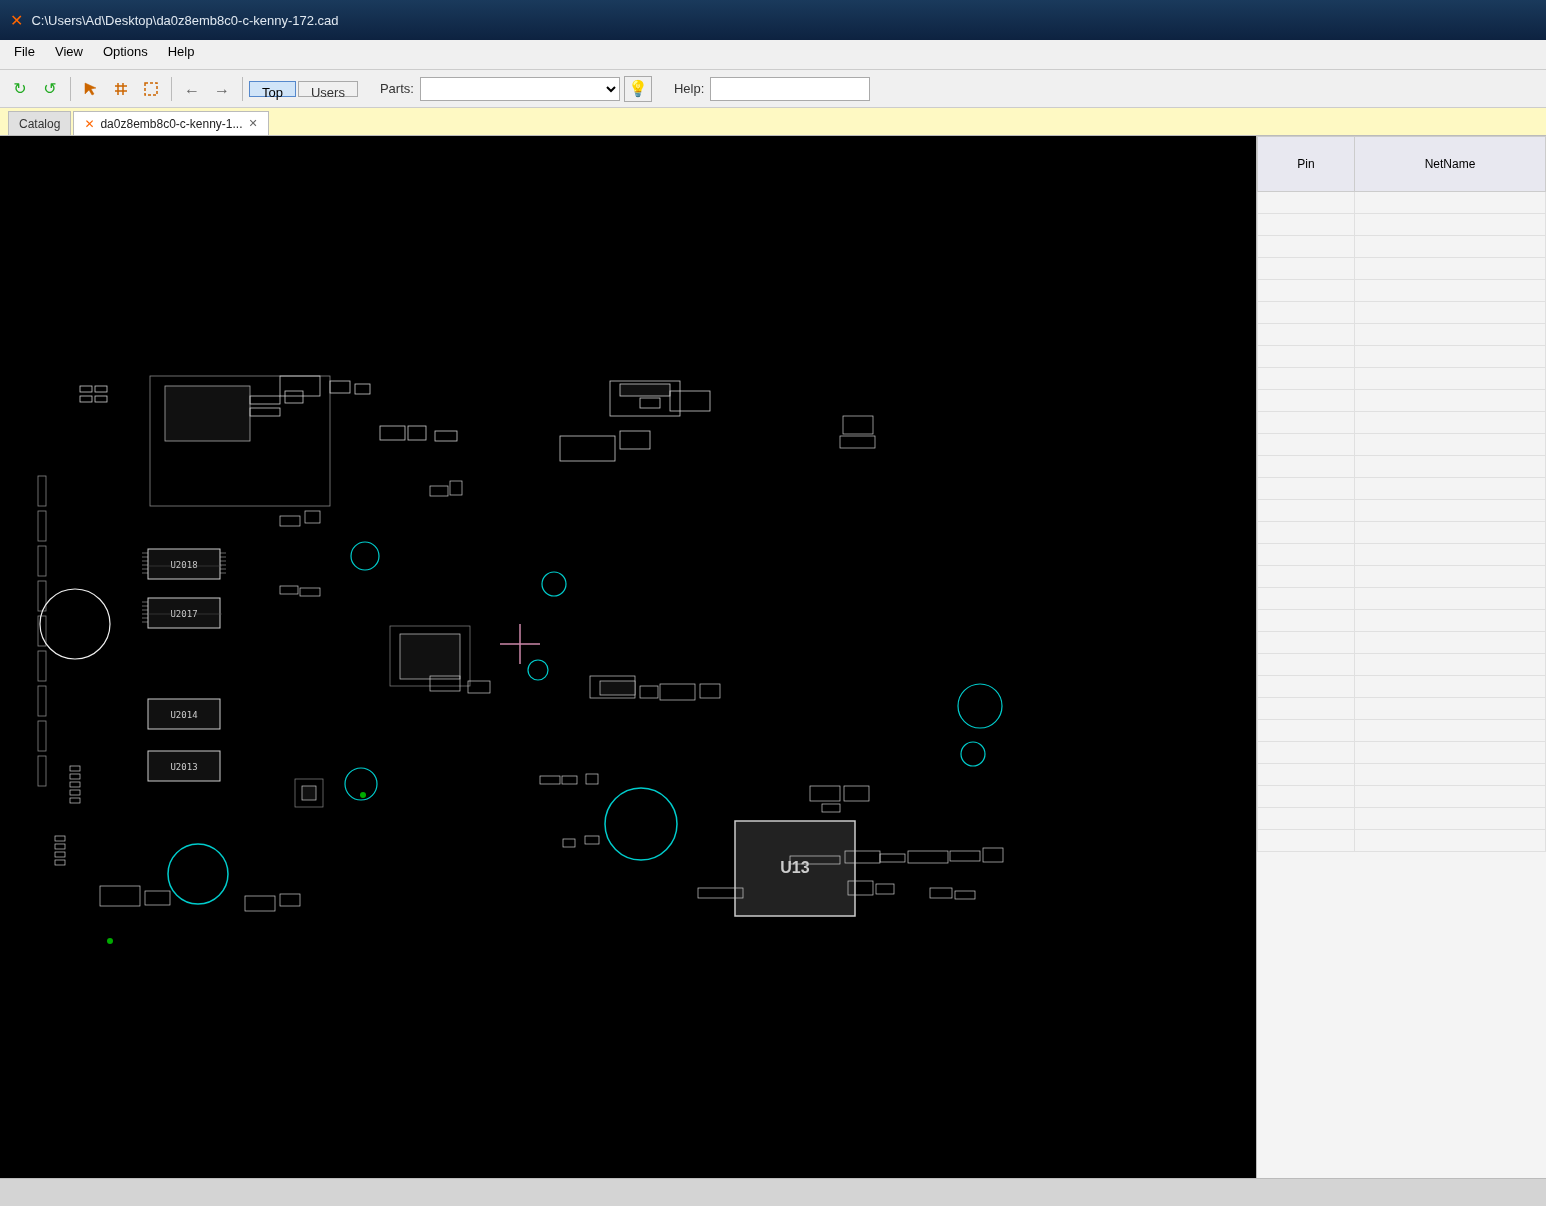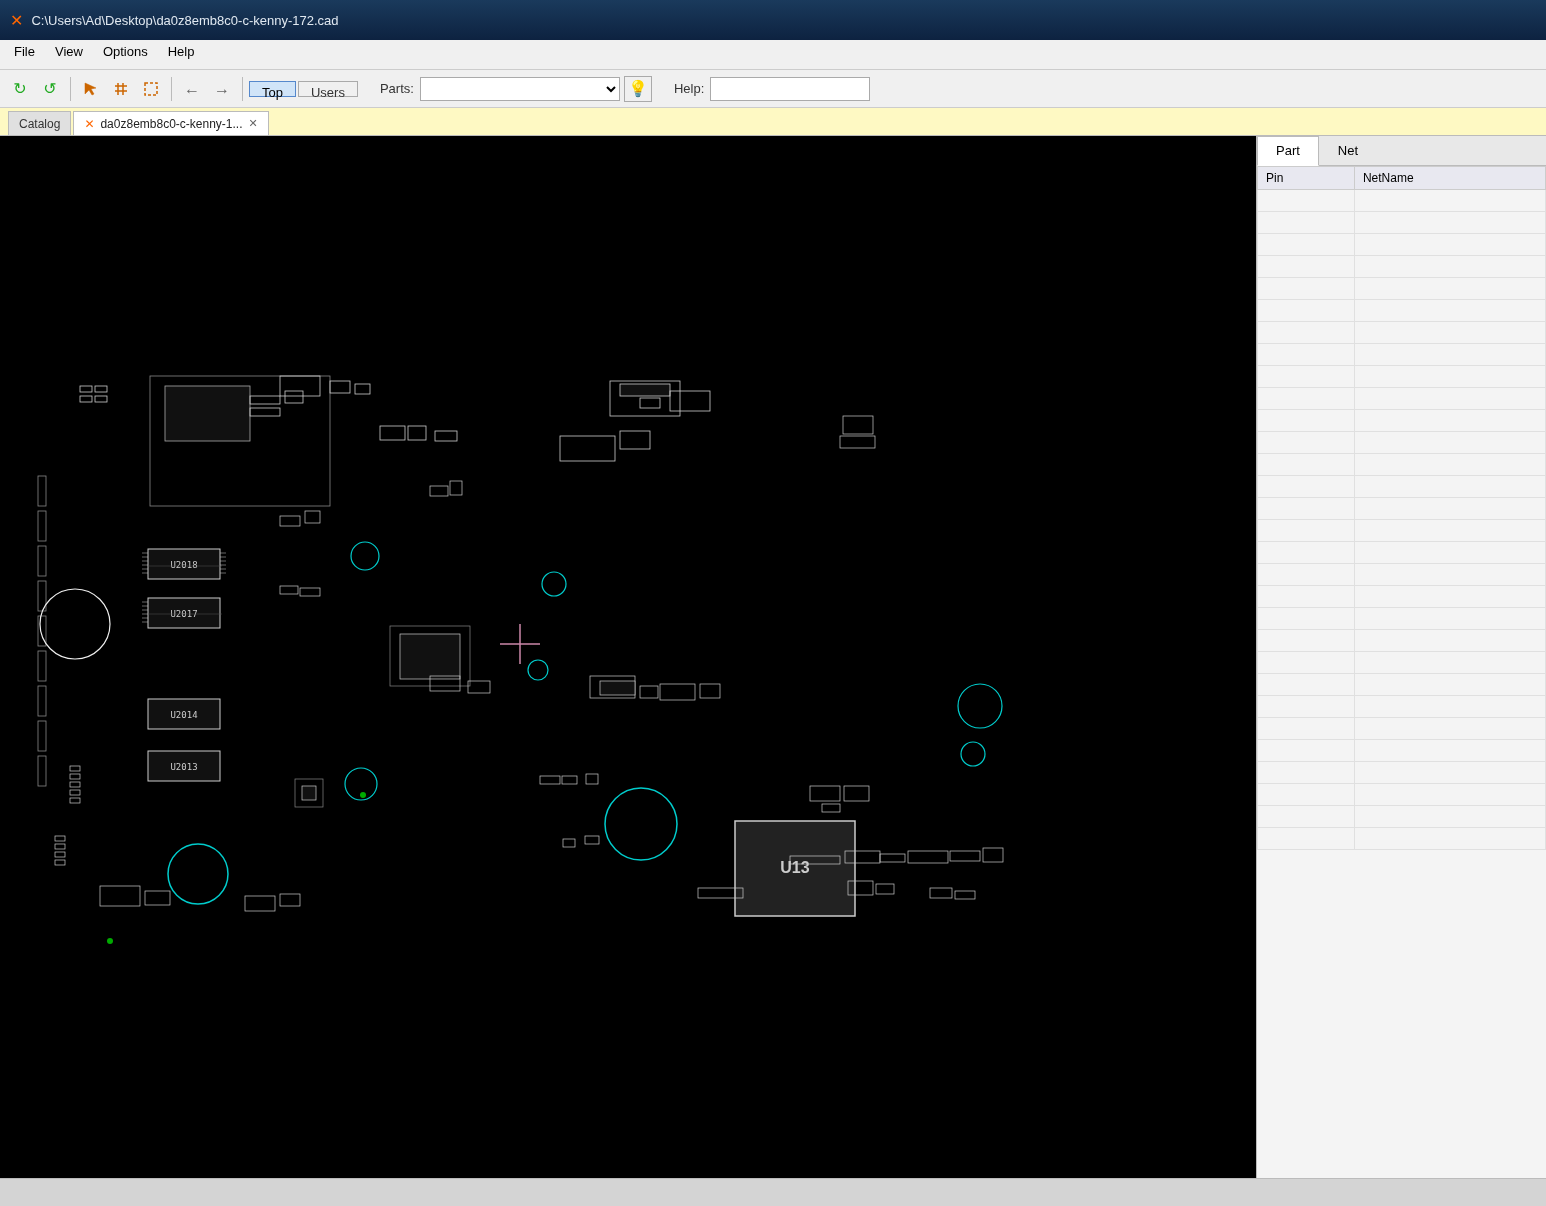--- a/index.html
+++ b/index.html
@@ -224,22 +224,22 @@
       overflow: hidden;
     }
     .right-table {
       width: 100%;
       border-collapse: collapse;
       font-size: 12px;
     }
     .right-table th {
       background: #e8e8f0;
       border: 1px solid #ccc;
-      padding: 4px 8px;
-      text-align: left;
+      padding: 20px 8px;
+      text-align: center;
       font-weight: 500;
     }
     .right-table td {
       border: 1px solid #e0e0e0;
       padding: 3px 8px;
       height: 22px;
     }
 
     
     #status-bar {
@@ -500,24 +500,20 @@
           <rect x="822" y="668" width="18" height="8"></rect>
 
           <rect x="843" y="280" width="30" height="18"></rect>
           <rect x="840" y="300" width="35" height="12"></rect>
         </g>
       </svg>
     </div>
   </div>
 
   <div id="right-panel">
-    <div id="right-panel-tabs">
-      <div class="right-tab right-tab-active">Part</div>
-      <div class="right-tab">Net</div>
-    </div>
     <div id="right-panel-table">
       <table class="right-table">
         <thead>
           <tr>
             <th>Pin</th>
             <th>NetName</th>
           </tr>
         </thead>
         <tbody id="right-table-body">
 

